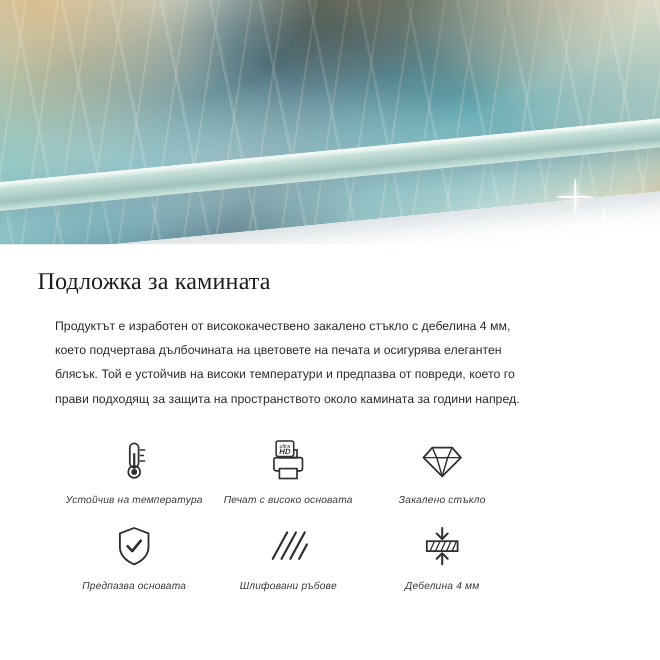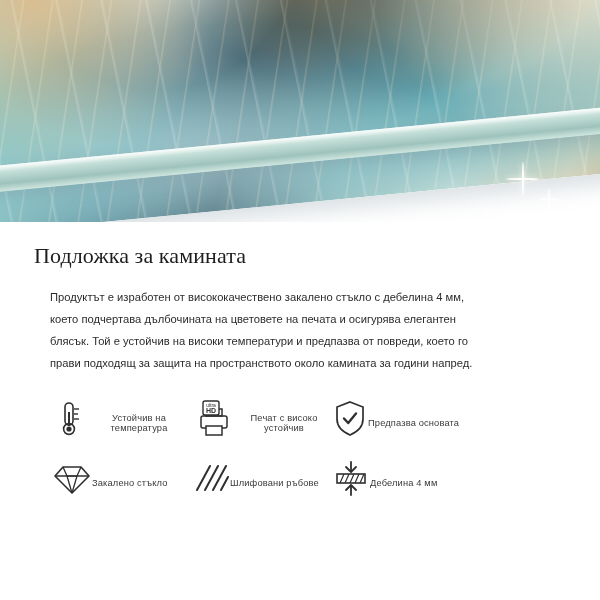--- a/index.html
+++ b/index.html
@@ -138,23 +138,24 @@
   
   .features {
     margin-top: 22px;
     display: grid;
     grid-template-columns: repeat(3, 1fr);
     row-gap: 16px;
     padding: 0 18px;
   }
   .feature {
     display: flex;
-    flex-direction: row;
+    flex-direction: column;
     align-items: center;
     text-align: center;
+    font-style: italic;
   }
   .feature-icon {
     height: 44px;
     display: flex;
     align-items: center;
     justify-content: center;
   }
   .feature-label {
     margin-top: 8px;
     font-size: 9.3px;
@@ -210,44 +211,44 @@
         <div class="feature-icon">
           <svg width="44" height="40" viewBox="0 0 44 40">
             <rect x="9" y="17" width="26" height="12" rx="2" fill="none" stroke="#2f2f2f" stroke-width="1.5"></rect>
             <rect x="14" y="10" width="16" height="7" fill="none" stroke="#2f2f2f" stroke-width="1.5"></rect>
             <rect x="14" y="27" width="16" height="9" fill="#ffffff" stroke="#2f2f2f" stroke-width="1.5"></rect>
             <rect x="11" y="2" width="16" height="14" rx="2" fill="#ffffff" stroke="#2f2f2f" stroke-width="1.4"></rect>
             <text x="19" y="8" font-family="Liberation Sans, sans-serif" font-size="5" fill="#2f2f2f" text-anchor="middle">ultra</text>
             <text x="19" y="14" font-family="Liberation Sans, sans-serif" font-size="7" font-weight="bold" fill="#2f2f2f" text-anchor="middle">HD</text>
           </svg>
         </div>
-        <div class="feature-label">Печат с високо устойчив</div>
-      </div>
-
-      <div class="feature">
-        <div class="feature-icon">
-          <svg width="36" height="40" viewBox="0 0 36 40">
-            <path d="M18 3 L31 8 V20 C31 28 25 33 18 36 C11 33 5 28 5 20 V8 Z" fill="none" stroke="#2f2f2f" stroke-width="1.7"></path>
-            <path d="M12 19.5 L16.2 24 L24 14.5" fill="none" stroke="#2f2f2f" stroke-width="2.4" stroke-linecap="round" stroke-linejoin="round"></path>
-          </svg>
-        </div>
-        <div class="feature-label">Предпазва основата</div>
+        <div class="feature-label">Печат с високо основата</div>
       </div>
 
       <div class="feature">
         <div class="feature-icon">
           <svg width="40" height="36" viewBox="0 0 40 36">
             <path d="M11 6 H29 L37 15 L20 32 L3 15 Z" fill="none" stroke="#2f2f2f" stroke-width="1.6" stroke-linejoin="round"></path>
             <path d="M3 15 H37" stroke="#2f2f2f" stroke-width="1.3"></path>
             <path d="M11 6 L15 15 L20 32" fill="none" stroke="#2f2f2f" stroke-width="1.3"></path>
             <path d="M29 6 L25 15 L20 32" fill="none" stroke="#2f2f2f" stroke-width="1.3"></path>
             <path d="M15 15 H25" stroke="#2f2f2f" stroke-width="1.3"></path>
           </svg>
         </div>
         <div class="feature-label">Закалено стъкло</div>
+      </div>
+
+      <div class="feature">
+        <div class="feature-icon">
+          <svg width="36" height="40" viewBox="0 0 36 40">
+            <path d="M18 3 L31 8 V20 C31 28 25 33 18 36 C11 33 5 28 5 20 V8 Z" fill="none" stroke="#2f2f2f" stroke-width="1.7"></path>
+            <path d="M12 19.5 L16.2 24 L24 14.5" fill="none" stroke="#2f2f2f" stroke-width="2.4" stroke-linecap="round" stroke-linejoin="round"></path>
+          </svg>
+        </div>
+        <div class="feature-label">Предпазва основата</div>
       </div>
 
       <div class="feature">
         <div class="feature-icon">
           <svg width="38" height="34" viewBox="0 0 38 34">
             <path d="M5 28 L18 4" stroke="#2f2f2f" stroke-width="2" stroke-linecap="round"></path>
             <path d="M13 28 L26 4" stroke="#2f2f2f" stroke-width="2" stroke-linecap="round"></path>
             <path d="M21 28 L34 4" stroke="#2f2f2f" stroke-width="2" stroke-linecap="round"></path>
             <path d="M29 28 L36 15" stroke="#2f2f2f" stroke-width="2" stroke-linecap="round"></path>
           </svg>

